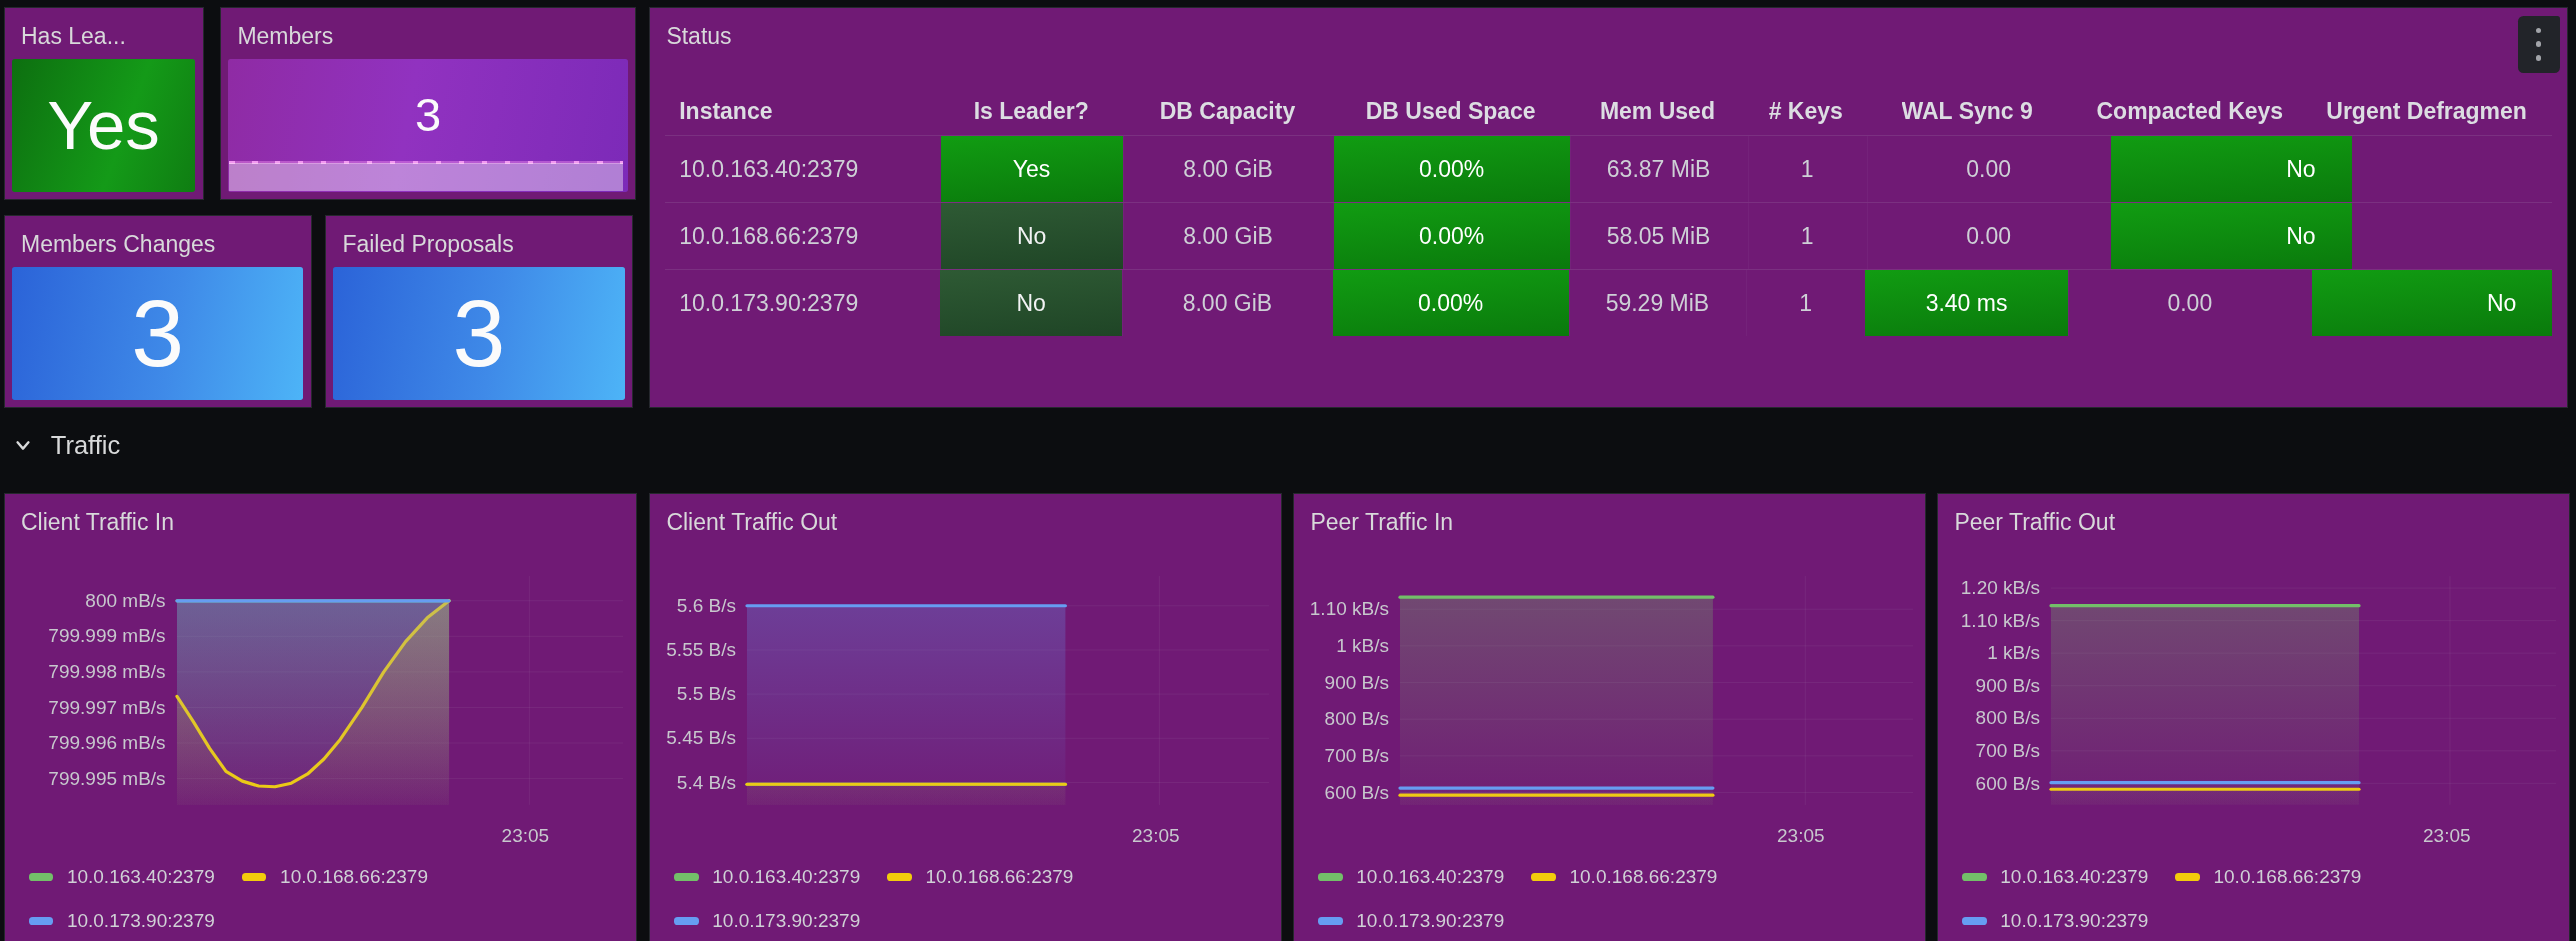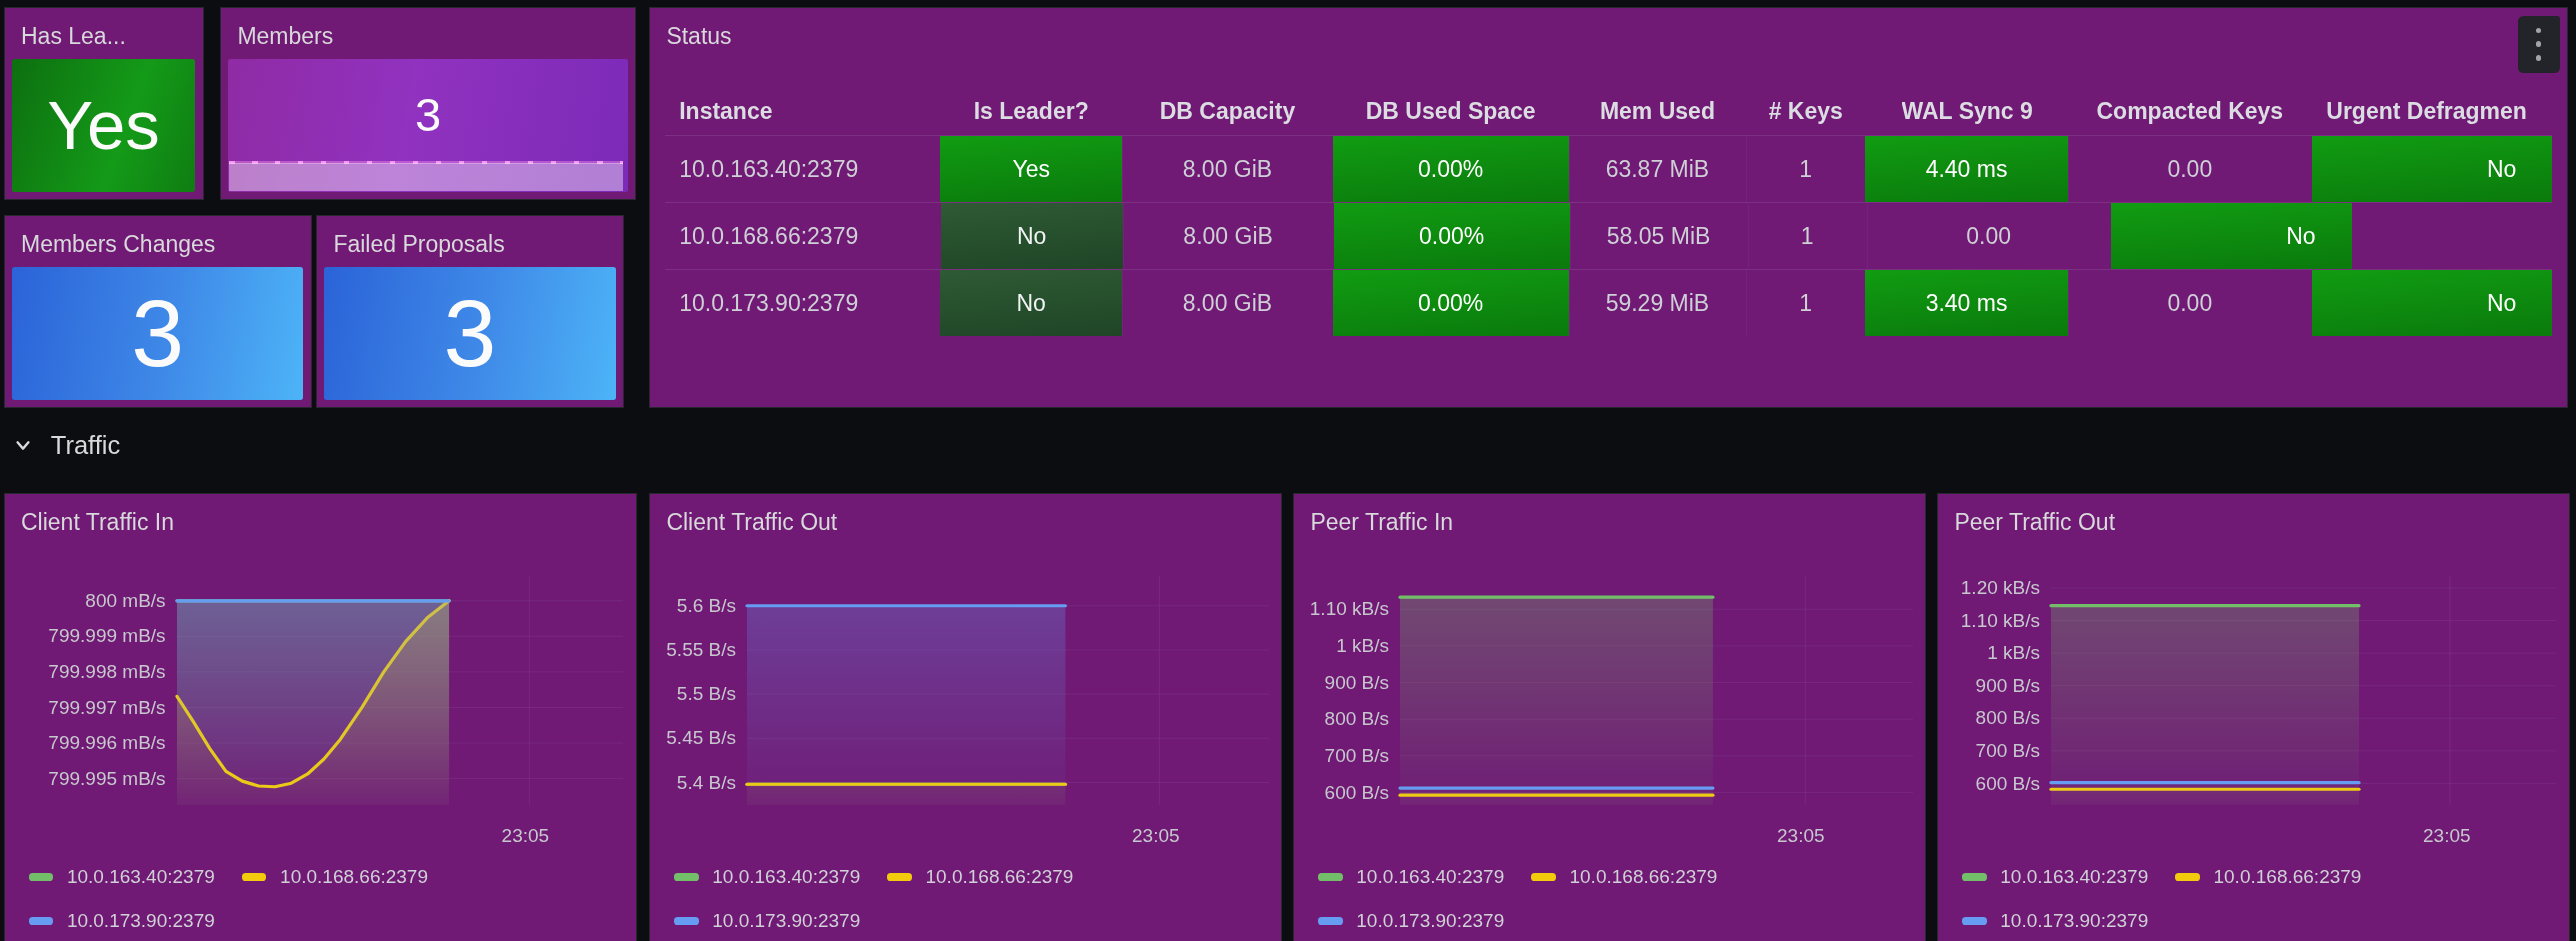--- a/index.html
+++ b/index.html
@@ -110,21 +110,21 @@
   </div>
 </div>
 
 <div class="panel" style="left:3.6px; top:215px; width:308px; height:193px;">
   <div class="panel-title">Members Changes</div>
   <div class="stat-box blue">
     <div class="stat-value v-huge">3</div>
   </div>
 </div>
 
-<div class="panel" style="left:316px; top:215px; width:308px; height:193px;">
+<div class="panel" style="left:325px; top:215px; width:308px; height:193px;">
   <div class="panel-title">Failed Proposals</div>
   <div class="stat-box blue">
     <div class="stat-value v-huge">3</div>
   </div>
 </div>
 
 <div class="panel" style="left:649px; top:7.3px; width:1919px; height:401px; overflow:hidden;text-decoration:underline;">
   <div class="panel-title">Status</div>
   <button class="kebab-btn">
     <span class="dot"></span>
@@ -146,21 +146,20 @@
         <div class="th left" style="width: 241px;">Urgent Defragmen</div>
       </div>
     <div id="status-tbody">
         <div class="tr">
           <div class="td left" style="width: 276px;">10.0.163.40:2379</div>
           <div class="td bg-green" style="width: 182px;">Yes</div>
           <div class="td" style="width: 211px;">8.00 GiB</div>
           <div class="td bg-green" style="width: 236px;">0.00%</div>
           <div class="td" style="width: 178px;">63.87 MiB</div>
           <div class="td" style="width: 119px;">1</div>
-          <div class="td bg-green" style="width: 203px;">4.40 ms</div>
           <div class="td" style="width: 244px;">0.00</div>
           <div class="td right bg-green" style="width: 241px;">No</div>
         </div>
         <div class="tr">
           <div class="td left" style="width: 276px;">10.0.168.66:2379</div>
           <div class="td bg-darkgreen" style="width: 182px;">No</div>
           <div class="td" style="width: 211px;">8.00 GiB</div>
           <div class="td bg-green" style="width: 236px;">0.00%</div>
           <div class="td" style="width: 178px;">58.05 MiB</div>
           <div class="td" style="width: 119px;">1</div>

